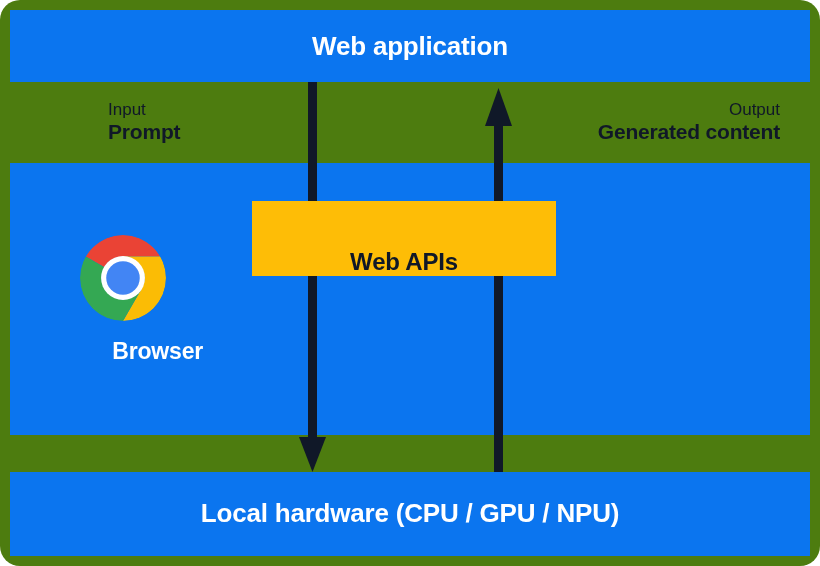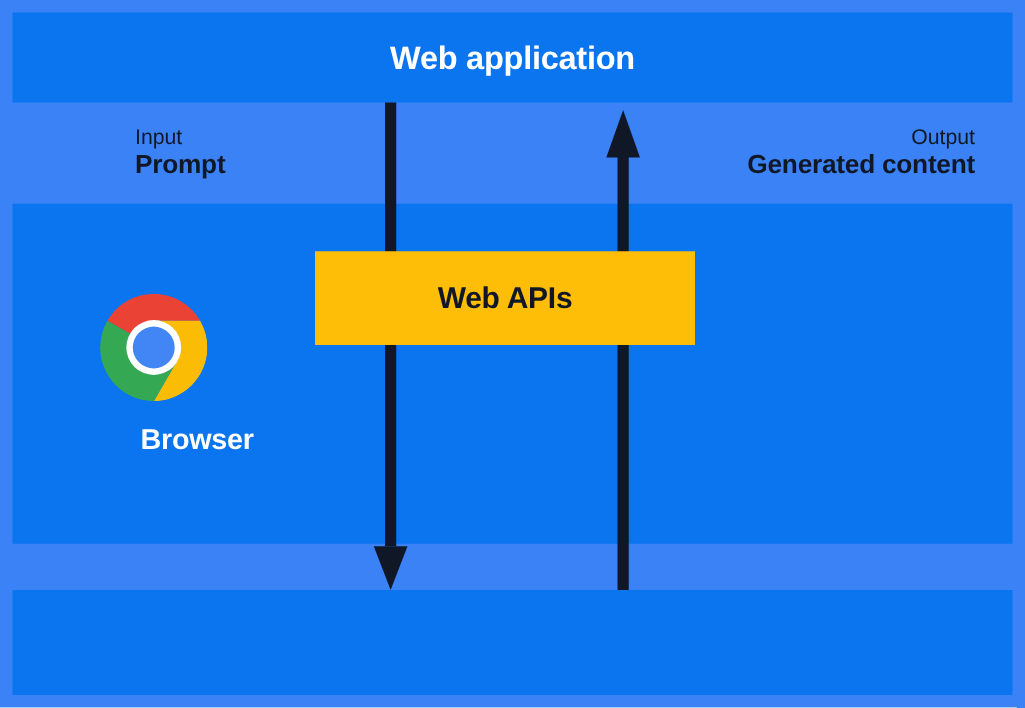--- a/index.html
+++ b/index.html
@@ -10,21 +10,22 @@
   body {
     width: 820px;
     height: 566px;
     font-family: "Liberation Sans", sans-serif;
     overflow: hidden;
   }
   #canvas {
     position: relative;
     width: 820px;
     height: 566px;
-    background: #3b82f6;
+    background: #4d7c0f;
+    border-radius: 20px;
   }
 
   
   .band {
     position: absolute;
     background: #0b75ef;
     left: 10px;
     width: 800px;
   }
   #band-web-application {
@@ -110,21 +111,21 @@
     font-weight: 700;
     font-size: 23px;
     letter-spacing: -0.2px;
   }
 
   
   .yellow-box {
     position: absolute;
     background: #febd06;
     display: flex;
-    align-items: center;
+    align-items: flex-end;
     justify-content: center;
     text-align: center;
     color: #101828;
     font-weight: 700;
     letter-spacing: -0.2px;
     line-height: 1.22;
   }
   #box-web-apis {
     left: 252px;
     top: 201px;
@@ -145,20 +146,21 @@
 <body>
 
 <div id="canvas">
 
   <div class="band" id="band-web-application"></div>
   <div class="band-title" id="web-application-title">Web application</div>
 
   <div class="band" id="band-browser"></div>
 
   <div class="band" id="band-local-hardware"></div>
+  <div class="band-title" id="local-hardware-title">Local hardware (CPU / GPU / NPU)</div>
 
   <div class="io-label" id="io-output">
     <span class="io-kind">Output</span>
     <span class="io-value">Generated content</span>
   </div>
 
   <div class="io-label" id="io-input">
     <span class="io-kind">Input</span>
     <span class="io-value">Prompt</span>
   </div>

